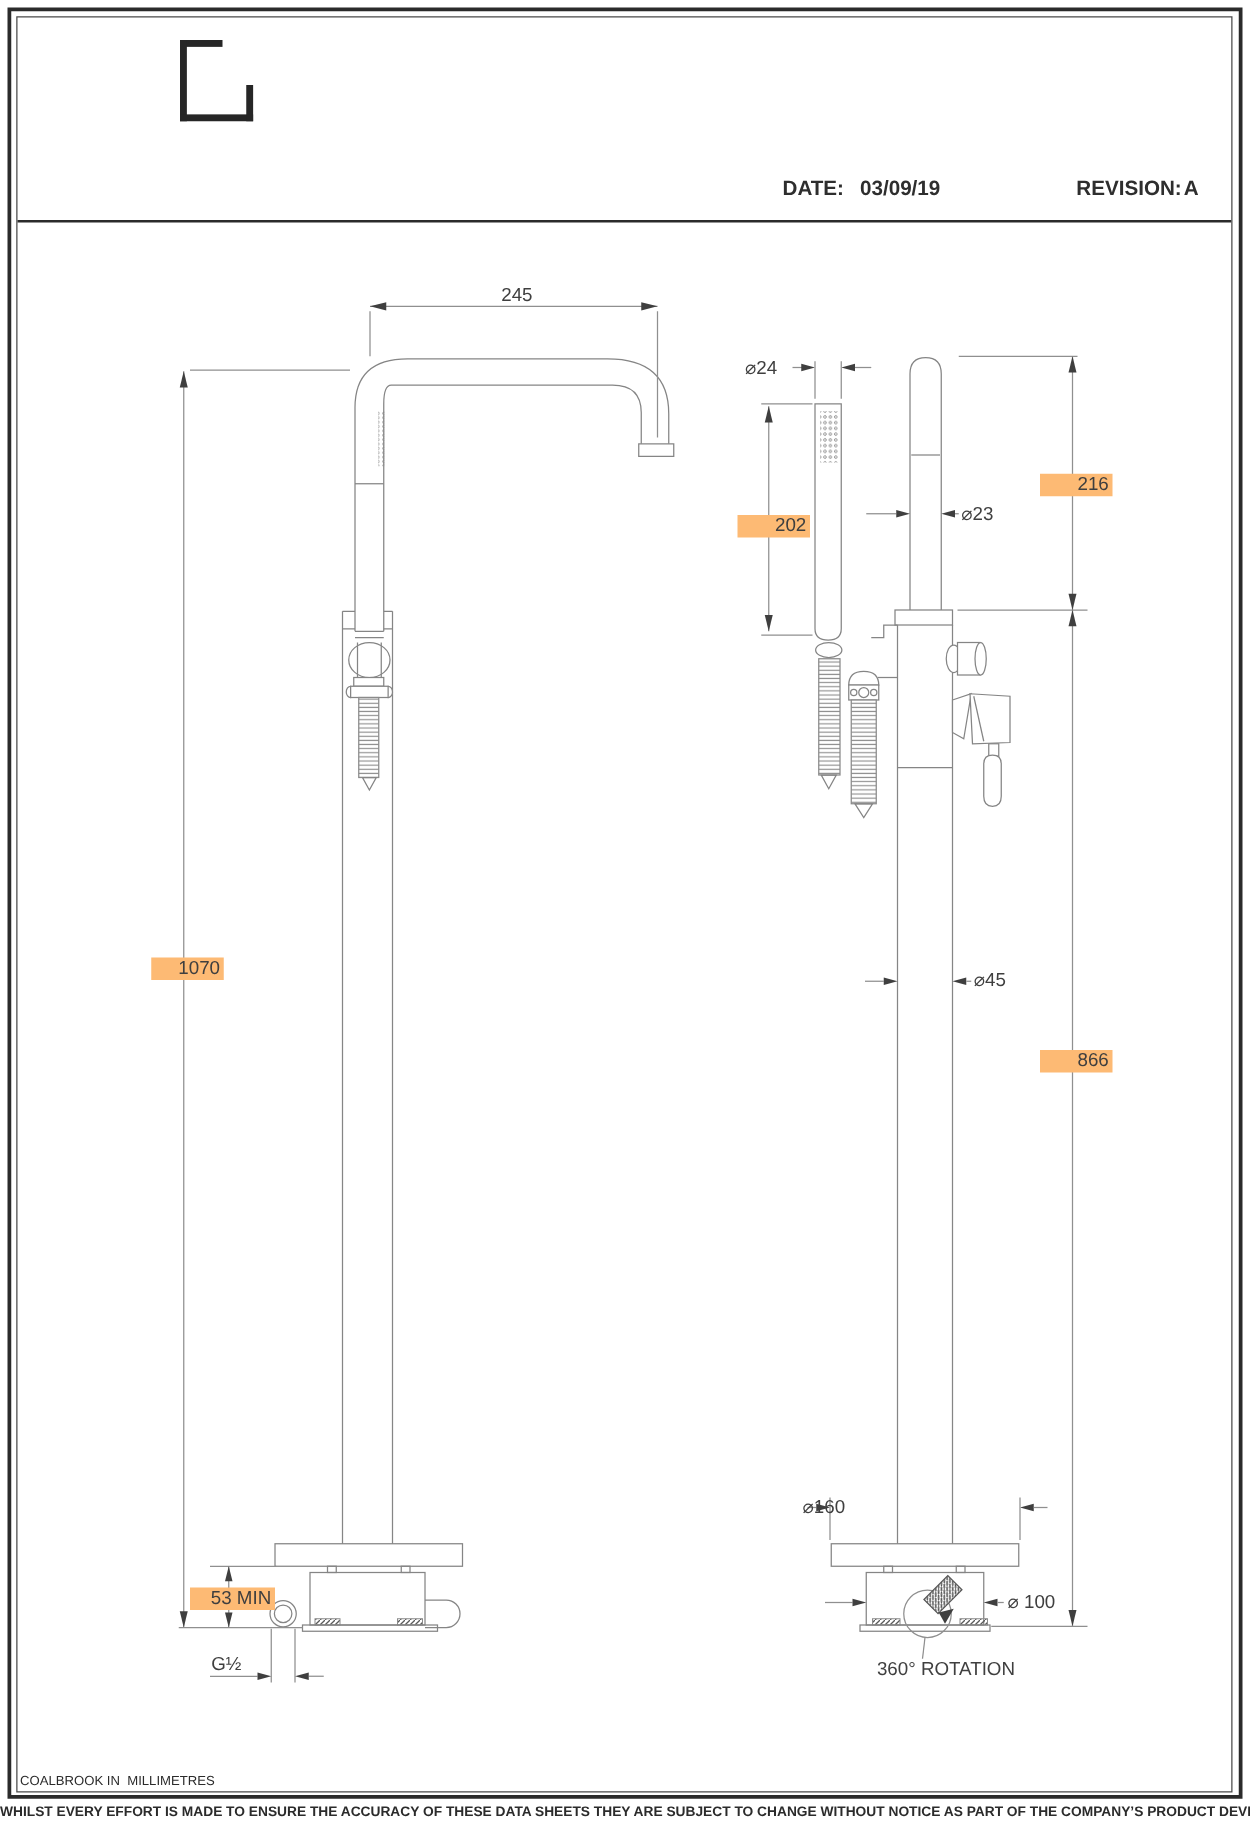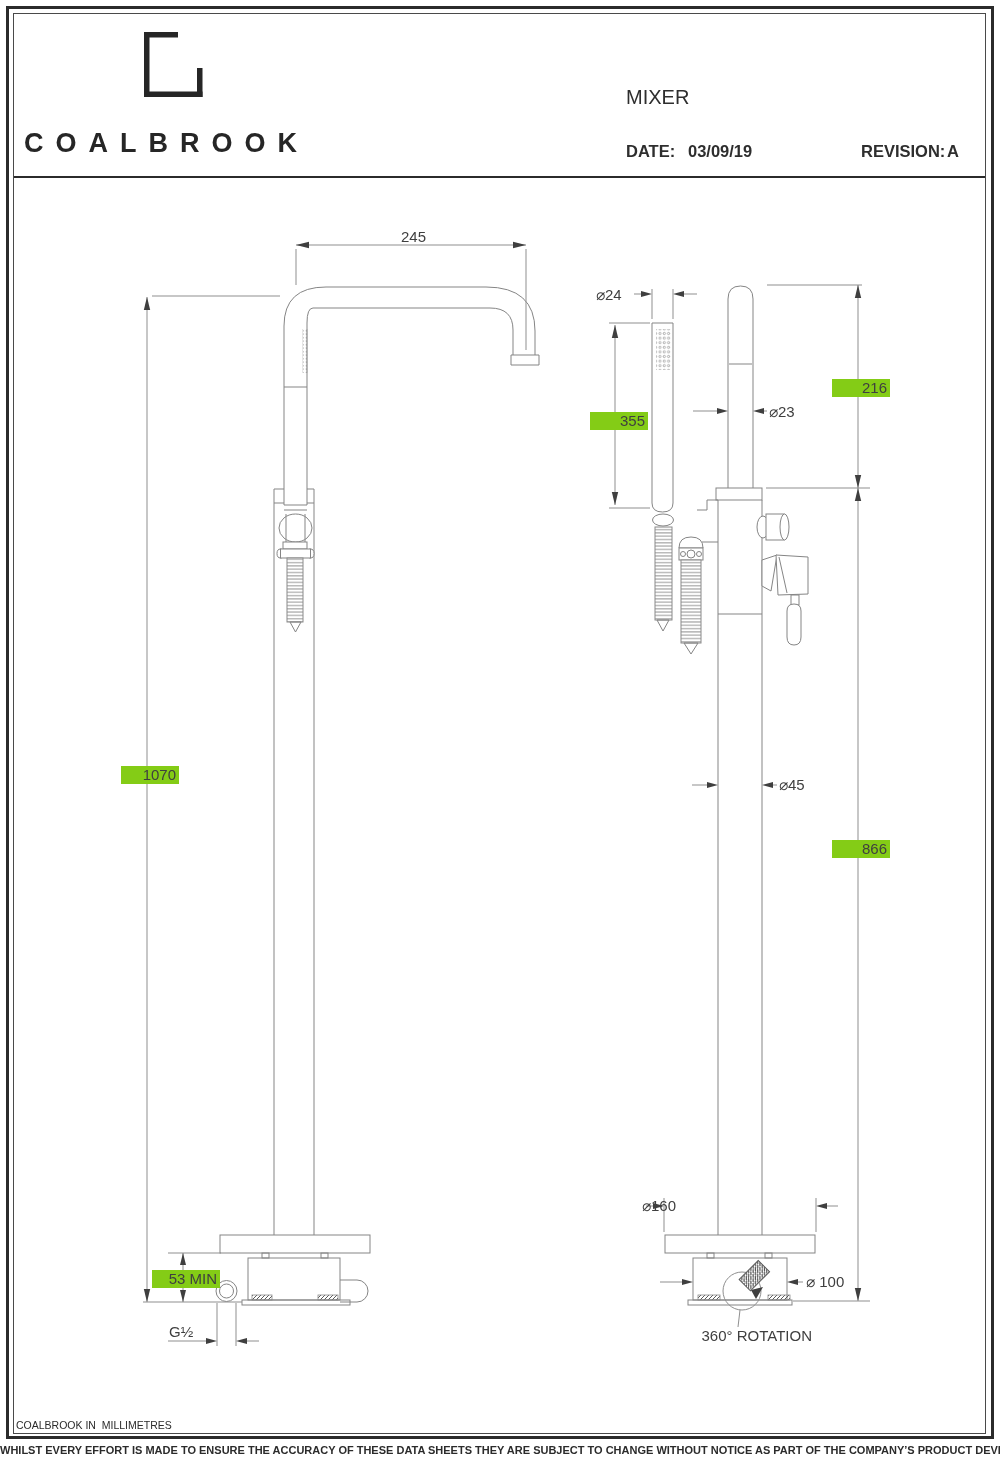--- a/index.html
+++ b/index.html
@@ -10,21 +10,21 @@
   .inner-border{position:absolute;left:13px;top:13px;width:971px;height:1419px;
                 border:1.5px solid #4a4a4a;}
   .header-divider{position:absolute;left:14px;top:176px;width:971px;height:2px;background:#2b2b2b;}
   .brand{position:absolute;left:24px;top:128px;font-size:27px;font-weight:bold;
          letter-spacing:12px;color:#262626;white-space:nowrap;}
   .product-code{position:absolute;left:625px;top:22px;font-size:38px;color:#2e2e2e;white-space:nowrap;}
   .product-name{position:absolute;left:626px;top:86px;font-size:20px;line-height:22px;color:#2e2e2e;}
   .meta{position:absolute;font-size:16.5px;color:#2e2e2e;white-space:nowrap;font-weight:bold;}
   .dim{position:absolute;font-size:15px;color:#3f3f3f;white-space:nowrap;line-height:1.05;}
   .dim.center{text-align:right;}
-  .dim.bg{background:#84cc16;padding:1px 3px;}
+  .dim.bg{background:#fdba74;padding:1px 3px;}
   .units-note{position:absolute;left:16px;top:1419px;font-size:10.5px;color:#2b2b2b;white-space:pre;}
   .disclaimer{position:absolute;left:0;top:1444px;width:1000px;text-align:center;
               font-size:11px;font-weight:600;color:#2b2b2b;white-space:nowrap;}
   svg.drawing{position:absolute;left:0;top:0;}
   svg .ln{stroke:#858585;stroke-width:1;fill:none;}
   svg .lnw{stroke:#858585;stroke-width:1;fill:#ffffff;}
   svg .dimln{stroke:#8f8f8f;stroke-width:1;fill:none;}
   svg .arr{fill:#3f3f3f;stroke:none;}
 </style>
 </head>
@@ -37,23 +37,21 @@
   <div class="header-divider"></div>
 
   <svg style="position:absolute;left:144px;top:32px;" width="62" height="66" viewBox="0 0 62 66">
     <g fill="#262626">
       <rect x="0" y="0" width="34" height="5.5"></rect>
       <rect x="0" y="0" width="5.5" height="65"></rect>
       <rect x="0" y="59.5" width="58.5" height="5.5"></rect>
       <rect x="53" y="36" width="5.5" height="29"></rect>
     </g>
   </svg>
-  <div class="brand">COALBROOK</div>
   <div class="product-name">
-    <div>MIXER</div>
   </div>
   <span class="meta" style="left:626px;top:142px;">DATE:</span>
   <span class="meta" style="left:688px;top:142px;">03/09/19</span>
   <span class="meta" style="left:861px;top:142px;">REVISION:</span>
   <span class="meta" style="left:947px;top:142px;">A</span>
 
   <svg class="drawing" width="1000" height="1462" viewBox="0 0 1000 1462">
     <defs>
       <pattern id="braid" width="24" height="3.3" patternUnits="userSpaceOnUse">
         <rect width="24" height="3.3" fill="#ffffff"></rect>
@@ -234,21 +232,21 @@
 
       <line class="dimln" x1="660" y1="1282" x2="682" y2="1282"></line>
       <polygon class="arr" points="693,1282 682,1279 682,1285"></polygon>
       <polygon class="arr" points="787,1282 798,1279 798,1285"></polygon>
       <line class="dimln" x1="798" y1="1282" x2="803" y2="1282"></line>
     </g>
   </svg>
 
   <span class="dim center" style="left:374px;top:229px;width:52px;">245</span>
   <span class="dim center bg" style="left:121px;top:766px;width:52px;">1070</span>
-  <span class="dim center bg" style="left:590px;top:412px;width:52px;">355</span>
+  <span class="dim center bg" style="left:590px;top:412px;width:52px;">202</span>
   <span class="dim" style="left:596px;top:287px;">⌀24</span>
   <span class="dim" style="left:769px;top:404px;">⌀23</span>
   <span class="dim center bg" style="left:832px;top:379px;width:52px;">216</span>
   <span class="dim" style="left:779px;top:777px;">⌀45</span>
   <span class="dim center bg" style="left:832px;top:840px;width:52px;">866</span>
   <span class="dim" style="left:602px;top:1198px;margin-left:40px;">⌀160</span>
   <span class="dim" style="left:806px;top:1274px;">⌀ 100</span>
   <span class="dim center bg" style="left:152px;top:1270px;width:62px;">53 MIN</span>
   <span class="dim" style="left:169px;top:1324px;">G½</span>
   <span class="dim center" style="left:676px;top:1328px;width:136px;">360° ROTATION</span>

